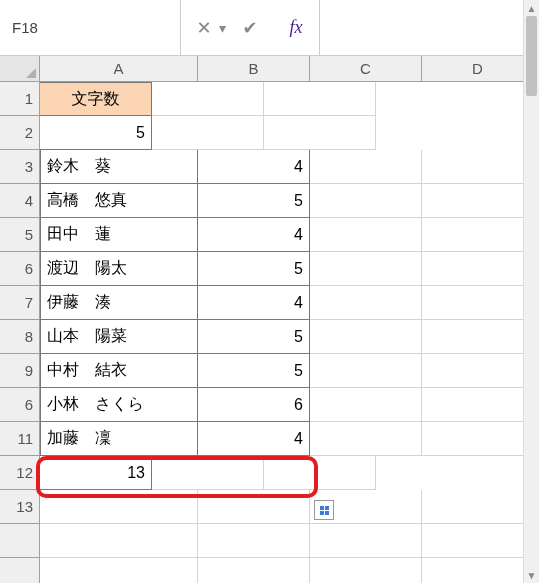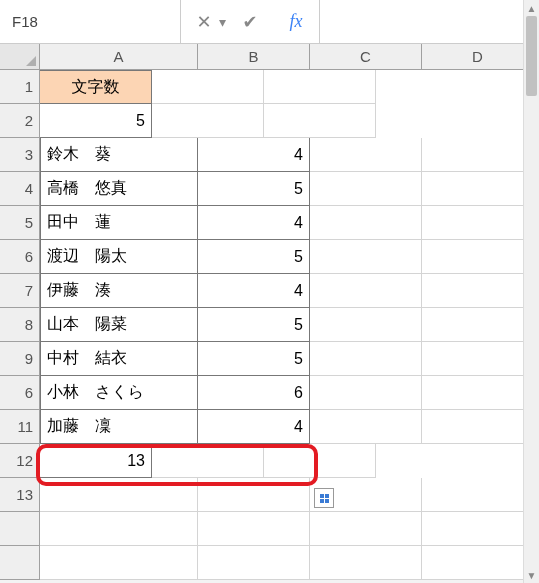--- a/index.html
+++ b/index.html
@@ -26,21 +26,21 @@
     font-size: 14px;
     background: #f3f3f3;
     color: var(--text);
     overflow: hidden;
     position: relative;
   }
   
   .formula-bar {
     display: flex;
     align-items: stretch;
-    height: 44px;
+    height: 56px;
     background: #ffffff;
     border-bottom: 1px solid var(--formula-bar-border);
   }
   .name-box-wrap {
     display: flex;
     align-items: center;
     border-right: 1px solid var(--formula-bar-border);
     padding: 0 6px 0 10px;
     min-width: 132px;
     gap: 6px;
@@ -64,21 +64,21 @@
     align-items: center;
     border-right: 1px solid var(--formula-bar-border);
   }
   .fx-btn {
     width: 46px; height: 100%;
     display: flex; align-items: center; justify-content: center;
     color: var(--muted);
     font-size: 18px;
     cursor: pointer;
   }
-  .fx-btn.fx { font-style: italic; font-family: Georgia, serif; color: #3b82f6;}
+  .fx-btn.fx { font-style: italic; font-family: Georgia, serif; color: #4c1d95;}
   .formula-input {
     flex: 1;
     border: none;
     outline: none;
     padding: 0 10px;
     font-size: 15px;
     background: #ffffff;
   }
   
   .sheet {

